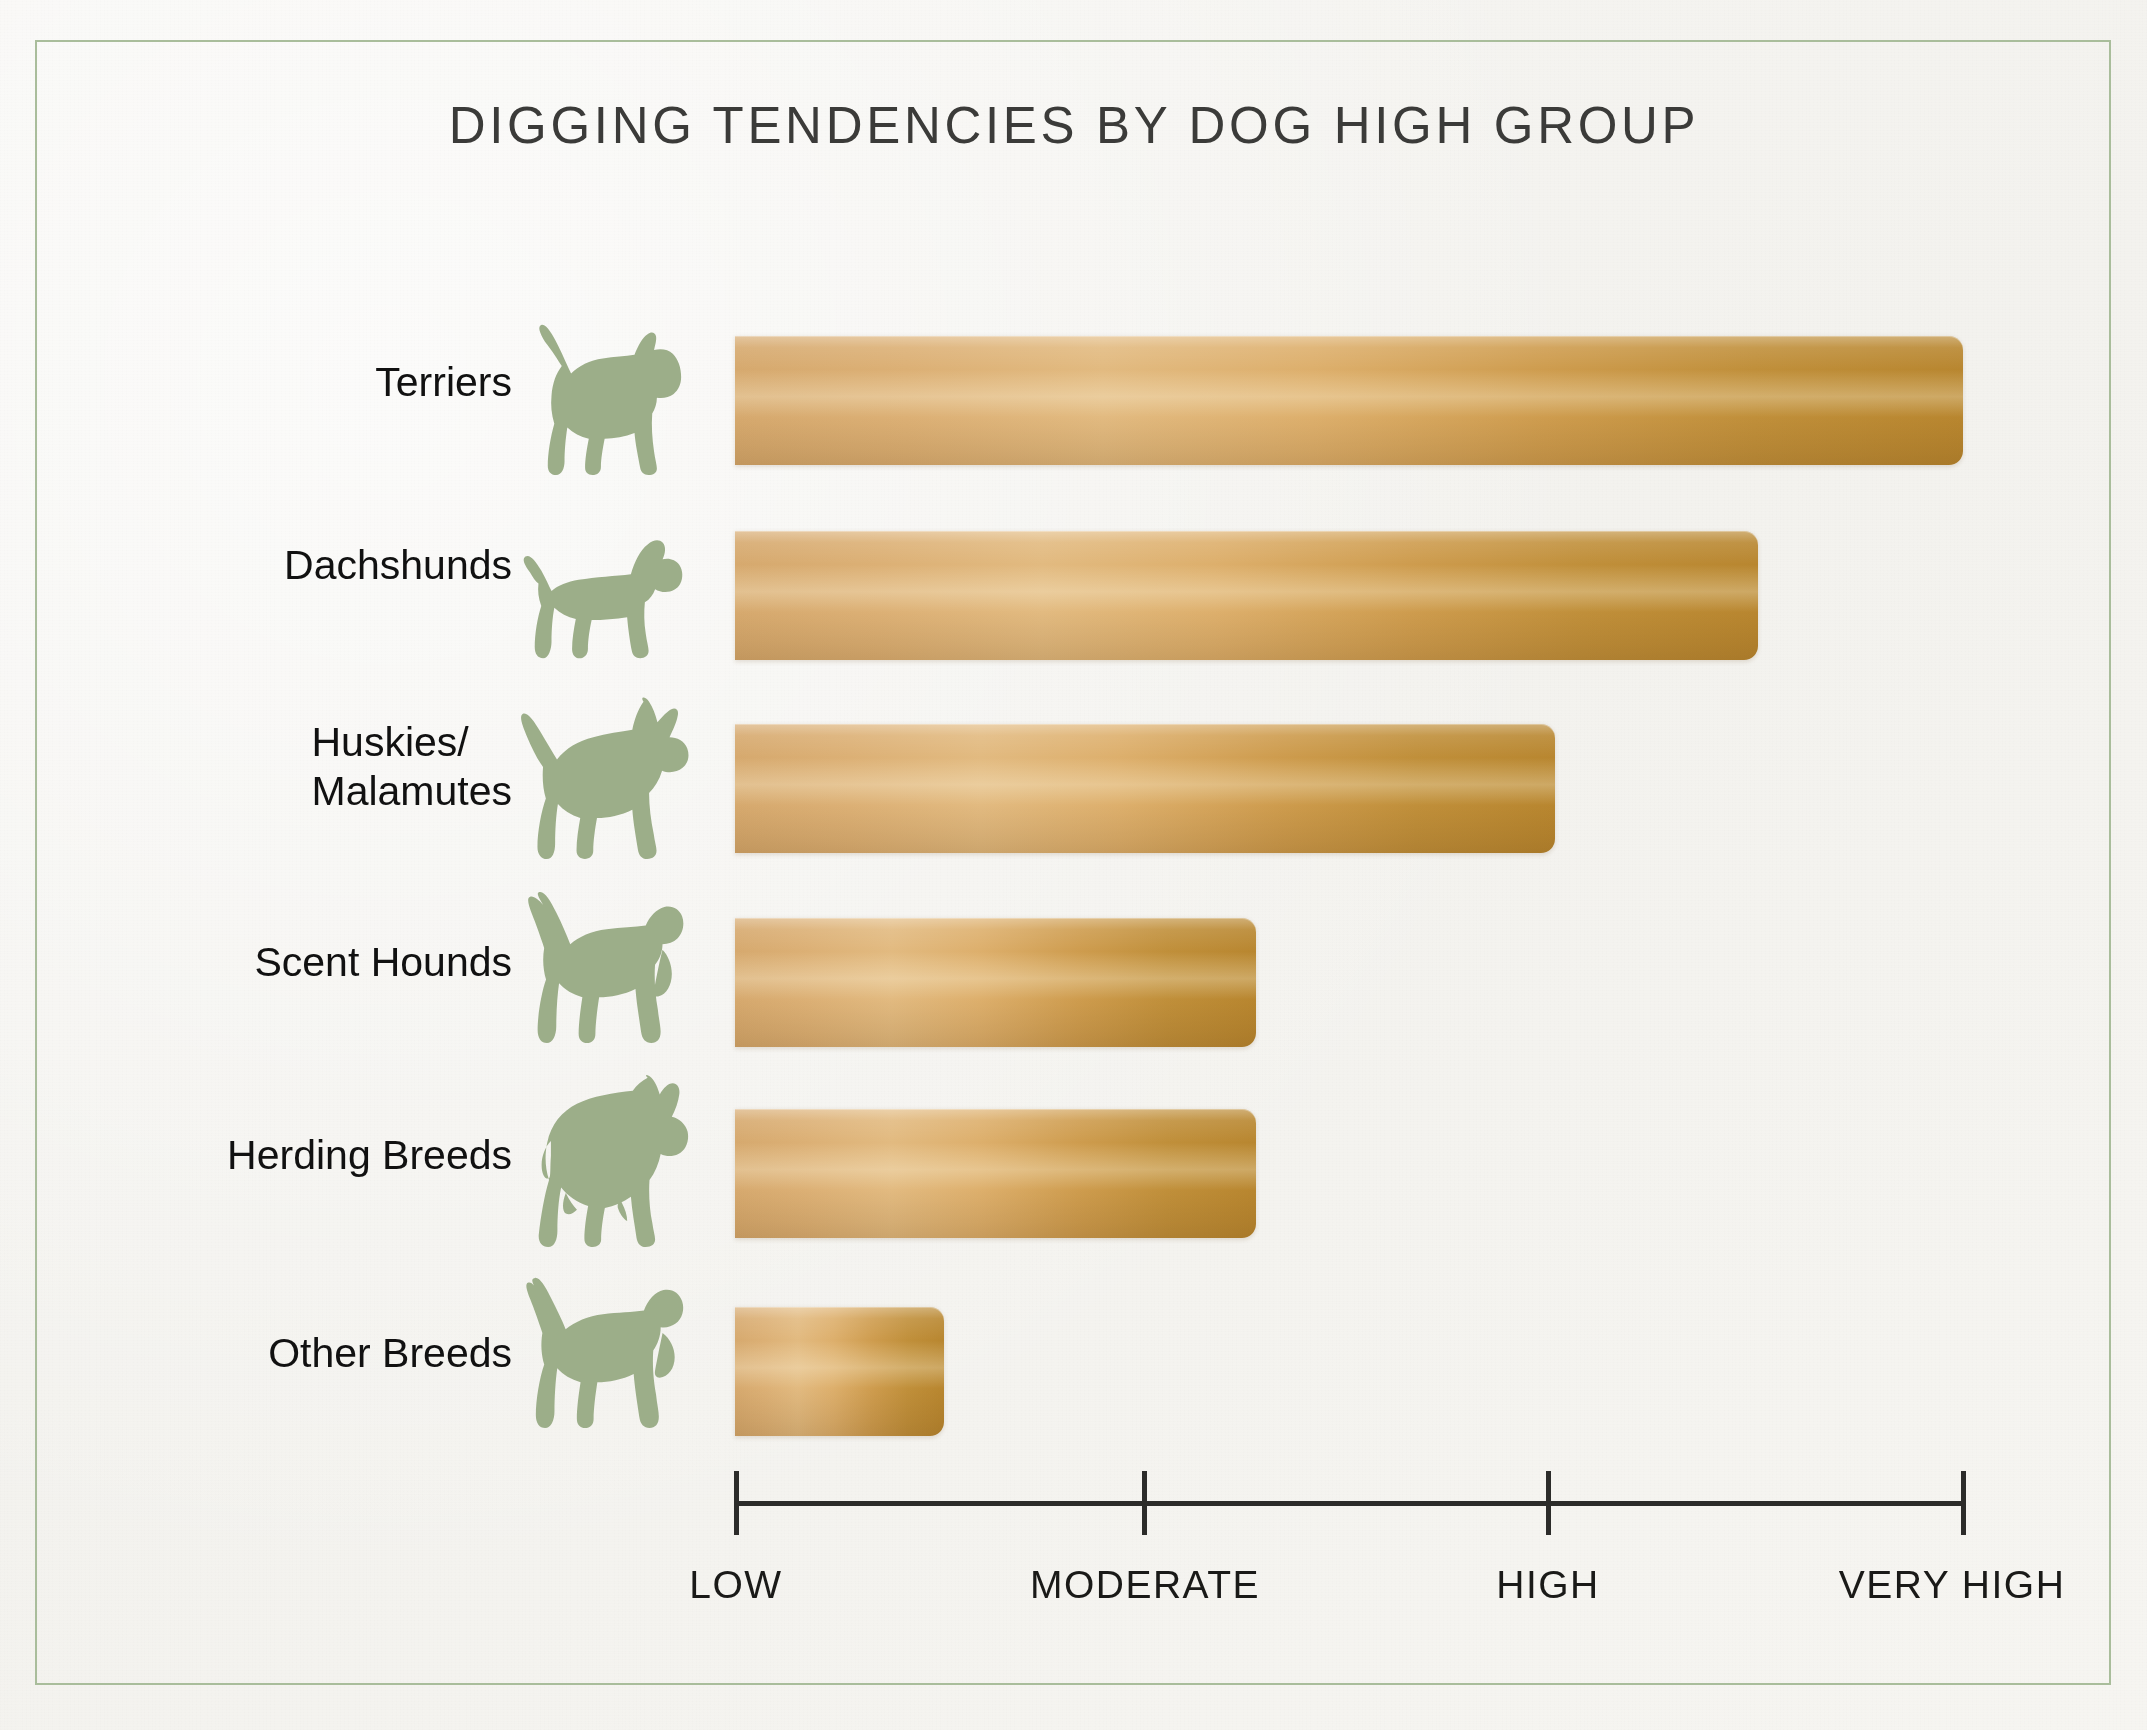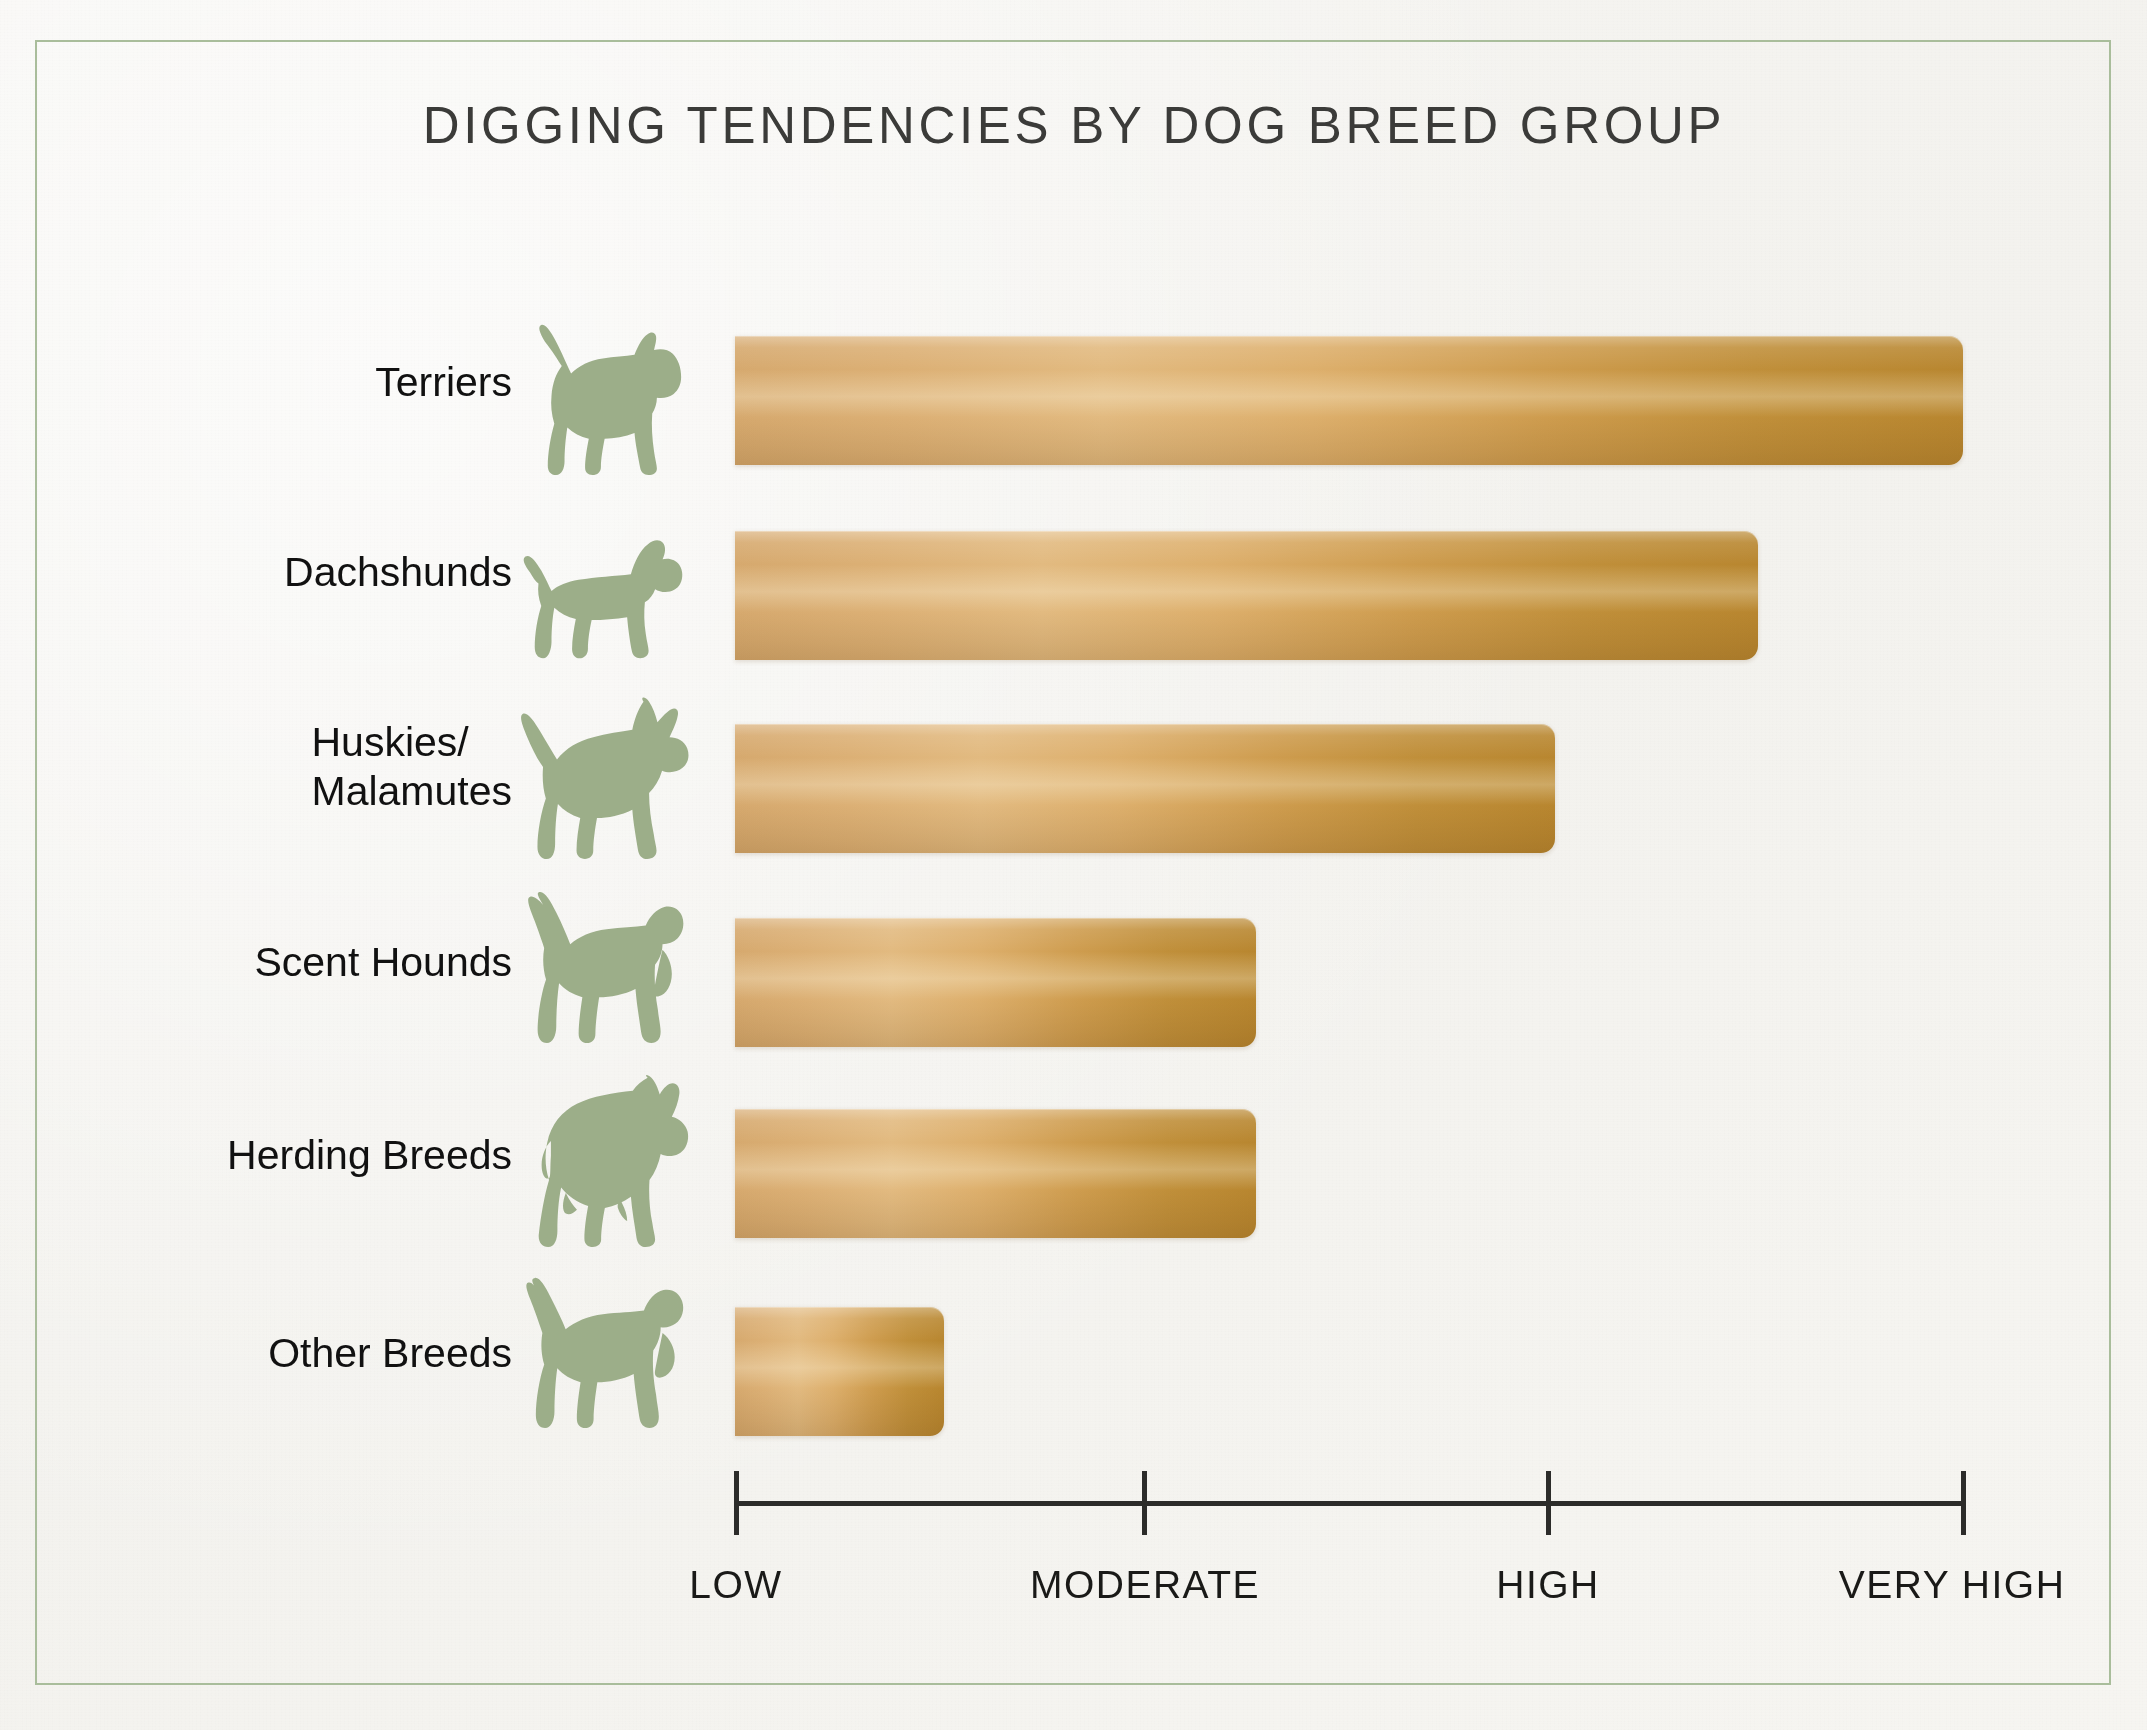--- a/index.html
+++ b/index.html
@@ -154,21 +154,21 @@
 </style>
 </head>
 <body>
 
 <div id="chart-canvas">
 
   <div id="paper-grain"></div>
 
   <div id="chart-frame"></div>
 
-  <div id="chart-title">DIGGING TENDENCIES BY DOG BREED GROUP</div>
+  <div id="chart-title">DIGGING TENDENCIES BY DOG HIGH GROUP</div>
 
   <div id="plot-area">
 
     <div class="bar-row" style="top:336px;">
       <div class="row-label" style="top:22.4px;">Terriers</div>
       <div class="row-icon" style="top:-15px;">
         <svg width="166" height="157" viewBox="0 0 178 168" fill="currentColor" aria-hidden="true">
           <path d="M30 22 C24 12 22 6 26 4 C31 2 38 14 44 26 C50 38 54 48 58 56
                    C66 48 78 42 92 40 C104 38 116 38 126 36
                    C130 26 134 18 140 14 C144 11 148 12 149 16
@@ -188,21 +188,21 @@
                    C37 100 36 90 37 80 C38 66 42 56 48 48
                    C44 42 38 32 30 22 Z
                    M150 52 C153 52 156 55 156 58 C156 62 153 64 150 64
                    C147 64 144 62 144 58 C144 55 147 52 150 52 Z"></path>
         </svg>
       </div>
       <div class="bar" style="top:0px; width:1228px;"></div>
     </div>
 
     <div class="bar-row" style="top:531px;">
-      <div class="row-label" style="top:17px;">Dachshunds</div>
+      <div class="row-label" style="top:10px;">Dachshunds</div>
       <div class="row-icon" style="top:-9.3px;">
         <svg width="168" height="140" viewBox="0 0 180 150" fill="currentColor" aria-hidden="true">
           <path d="M14 54 C8 46 5 40 9 37 C14 34 20 42 26 52 C31 61 34 68 37 74
                    C44 68 54 64 66 62 C84 59 106 58 122 56
                    C126 42 132 30 140 24 C146 19 152 18 156 22
                    C160 26 159 34 156 40
                    C162 38 170 40 174 46 C178 52 178 60 175 66
                    C172 72 166 75 159 75 C155 75 151 74 148 72
                    C146 78 142 83 137 86
                    C136 96 136 108 138 120 C139 128 141 134 141 138

